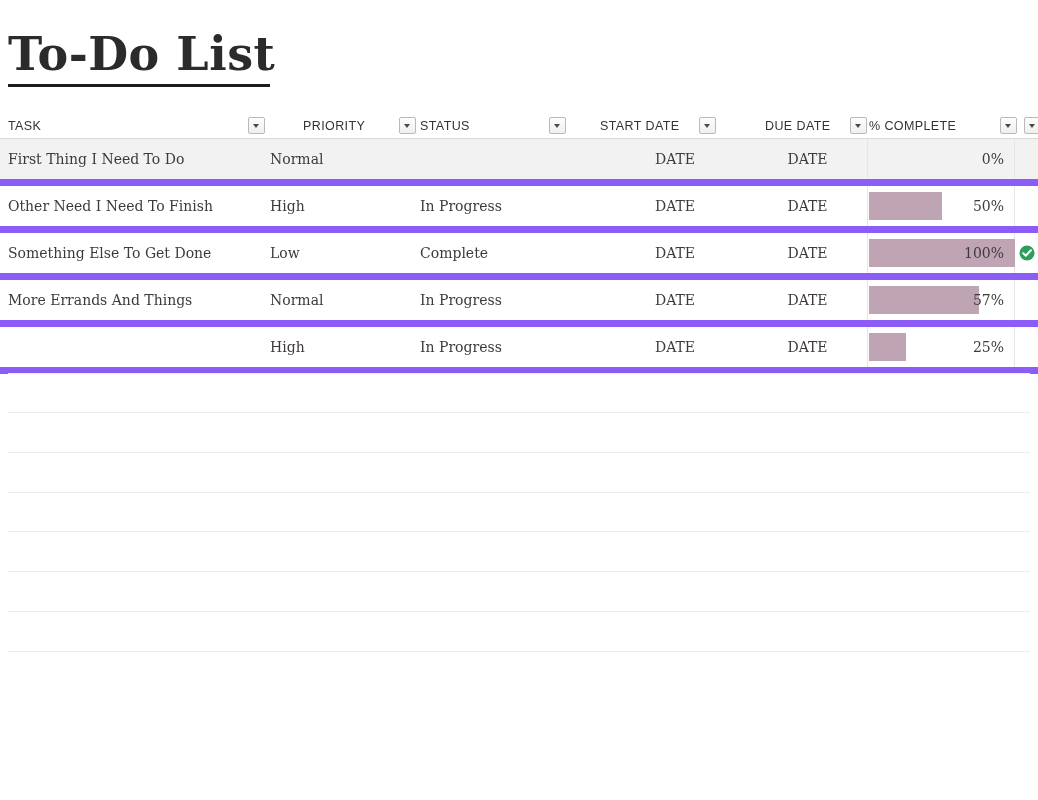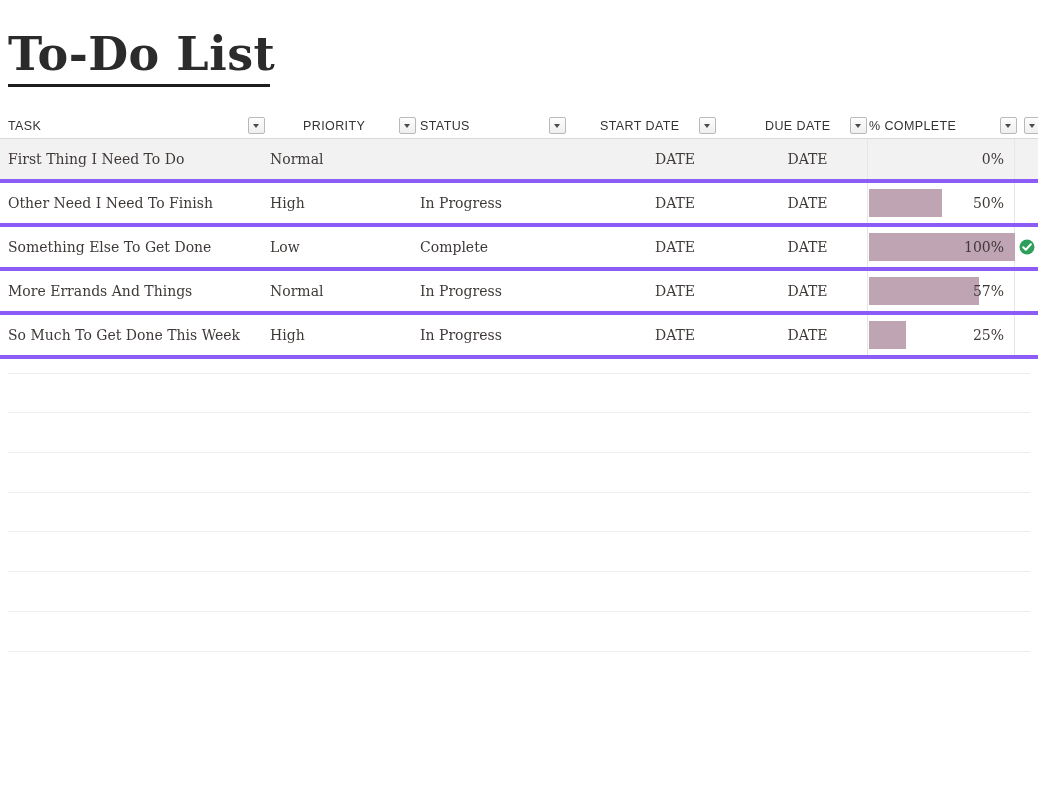--- a/index.html
+++ b/index.html
@@ -104,21 +104,21 @@
   .fb-3 { left: 549px; }
   .fb-4 { left: 699px; }
   .fb-5 { left: 850px; }
   .fb-6 { left: 1000px; }
   .fb-7 { left: 1024px; }
 
   
   .row {
     position: relative;
     height: 40px;
-    border-bottom: 4px solid #8b5cf6;
+    border-bottom: 7px solid #8b5cf6;
     background: #ffffff;
   }
   .row.alt { background: #f2f2f2; }
 
   .cell {
     position: absolute;
     font-family: "DejaVu Serif", "Liberation Serif", serif;
     font-size: 14px;
     color: #3f3a38;
     line-height: 40px;
@@ -265,21 +265,20 @@
           <div class="cell c-priority">Normal</div>
           <div class="cell c-status">In Progress</div>
           <div class="cell c-start">DATE</div>
           <div class="cell c-due">DATE</div>
           <div class="pct-zone">
             <div class="pct-bar" style="width: 109.5px; background: rgb(191, 164, 180);"></div>
             <div class="pct-label">57%</div>
           </div>
         </div>
         <div class="row">
-          <div class="cell c-task">So Much To Get Done This Week</div>
           <div class="cell c-priority">High</div>
           <div class="cell c-status">In Progress</div>
           <div class="cell c-start">DATE</div>
           <div class="cell c-due">DATE</div>
           <div class="pct-zone">
             <div class="pct-bar" style="width: 36.5px; background: rgb(191, 164, 180);"></div>
             <div class="pct-label">25%</div>
           </div>
         </div>
       </div>

